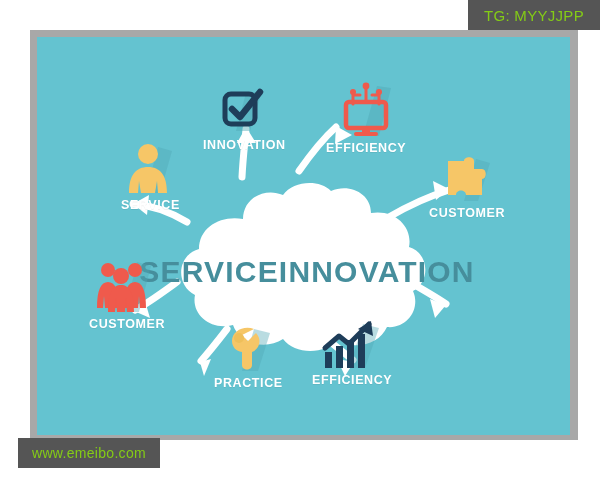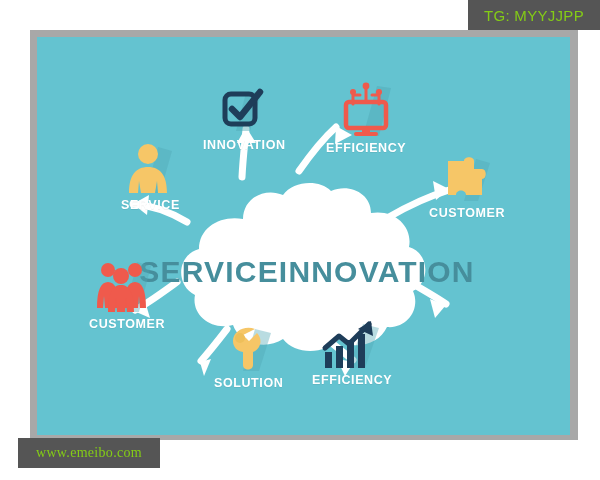--- a/index.html
+++ b/index.html
@@ -20,21 +20,21 @@
     background:#64c3d0;overflow:hidden;
   }
 
   
   .chip{
     position:absolute;background:#555555;color:#84cc16;
     font-size:15px;letter-spacing:.3px;
     display:flex;align-items:center;justify-content:center;
   }
   #tg-chip{right:0;top:0;width:132px;height:30px;}
-  #site-chip{left:18px;bottom:12px;width:142px;height:30px;font-size:14px;font-family:Liberation Serif, serif;}
+  #site-chip{left:18px;bottom:12px;width:142px;height:30px;font-size:14px;}
 
   
   .node{position:absolute;display:flex;flex-direction:column;align-items:center;}
   .node .glyph{position:relative;display:block;}
   .node .label{
     margin-top:3px;color:#ffffff;font-size:12.5px;font-weight:bold;
     letter-spacing:.6px;white-space:nowrap;
     font-family:"Liberation Sans", sans-serif;
     text-shadow:0 1px 0 rgba(0,0,0,.06);
   }
@@ -187,21 +187,21 @@
     <div class="node" style="left:177px;top:288px;">
       <span class="glyph">
         <svg width="52" height="48" viewBox="0 0 52 48">
           <path d="M32,4 L48,8 L36,46 L20,46 Z" fill="#4fa8b5" opacity=".4"></path>
           <path d="M32,4 C22,0 10,6 10,16 C10,22 14,26 20,27
                    L20,40 C20,46 30,46 30,40 L30,27 C38,24 40,14 34,8
                    L26,16 L20,10 Z" fill="#f6c667"></path>
           <circle cx="17" cy="13" r="5" fill="#eebf5a"></circle>
         </svg>
       </span>
-      <span class="label">SOLUTION</span>
+      <span class="label">PRACTICE</span>
     </div>
 
     <div class="node" style="left:52px;top:221px;">
       <span class="glyph">
         <svg width="64" height="56" viewBox="0 0 64 56">
           <path d="M42,4 L56,8 L44,54 L30,54 Z" fill="#4fa8b5" opacity=".4"></path>
           <g fill="#ef5a4c">
             <circle cx="13" cy="12" r="7"></circle>
             <path d="M2,50 C2,32 6,24 13,24 C20,24 24,32 24,50 L18,50 L17,38 L16,50 L10,50 L9,38 L8,50 Z"></path>
             <circle cx="40" cy="12" r="7"></circle>

